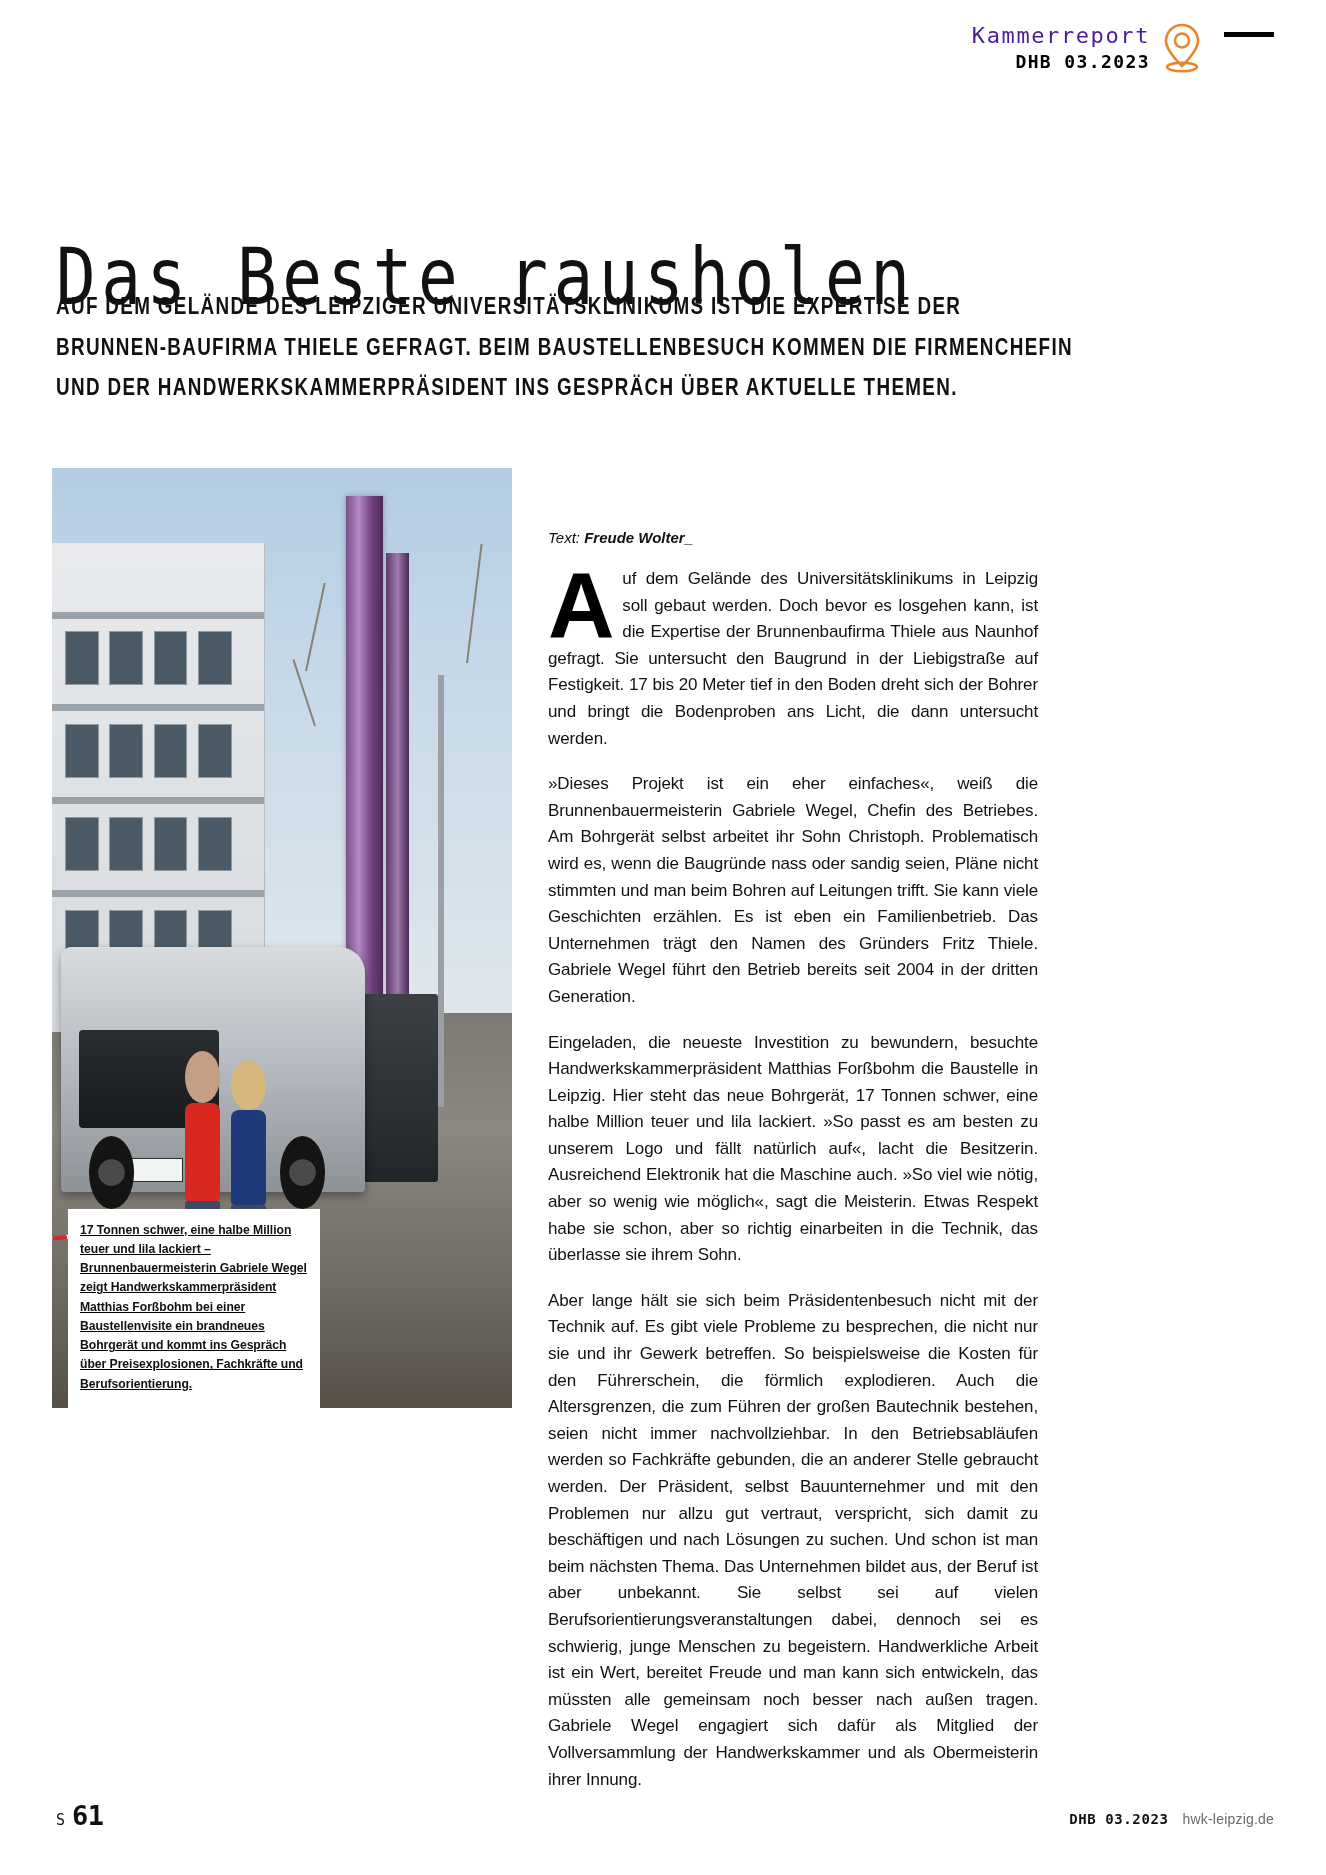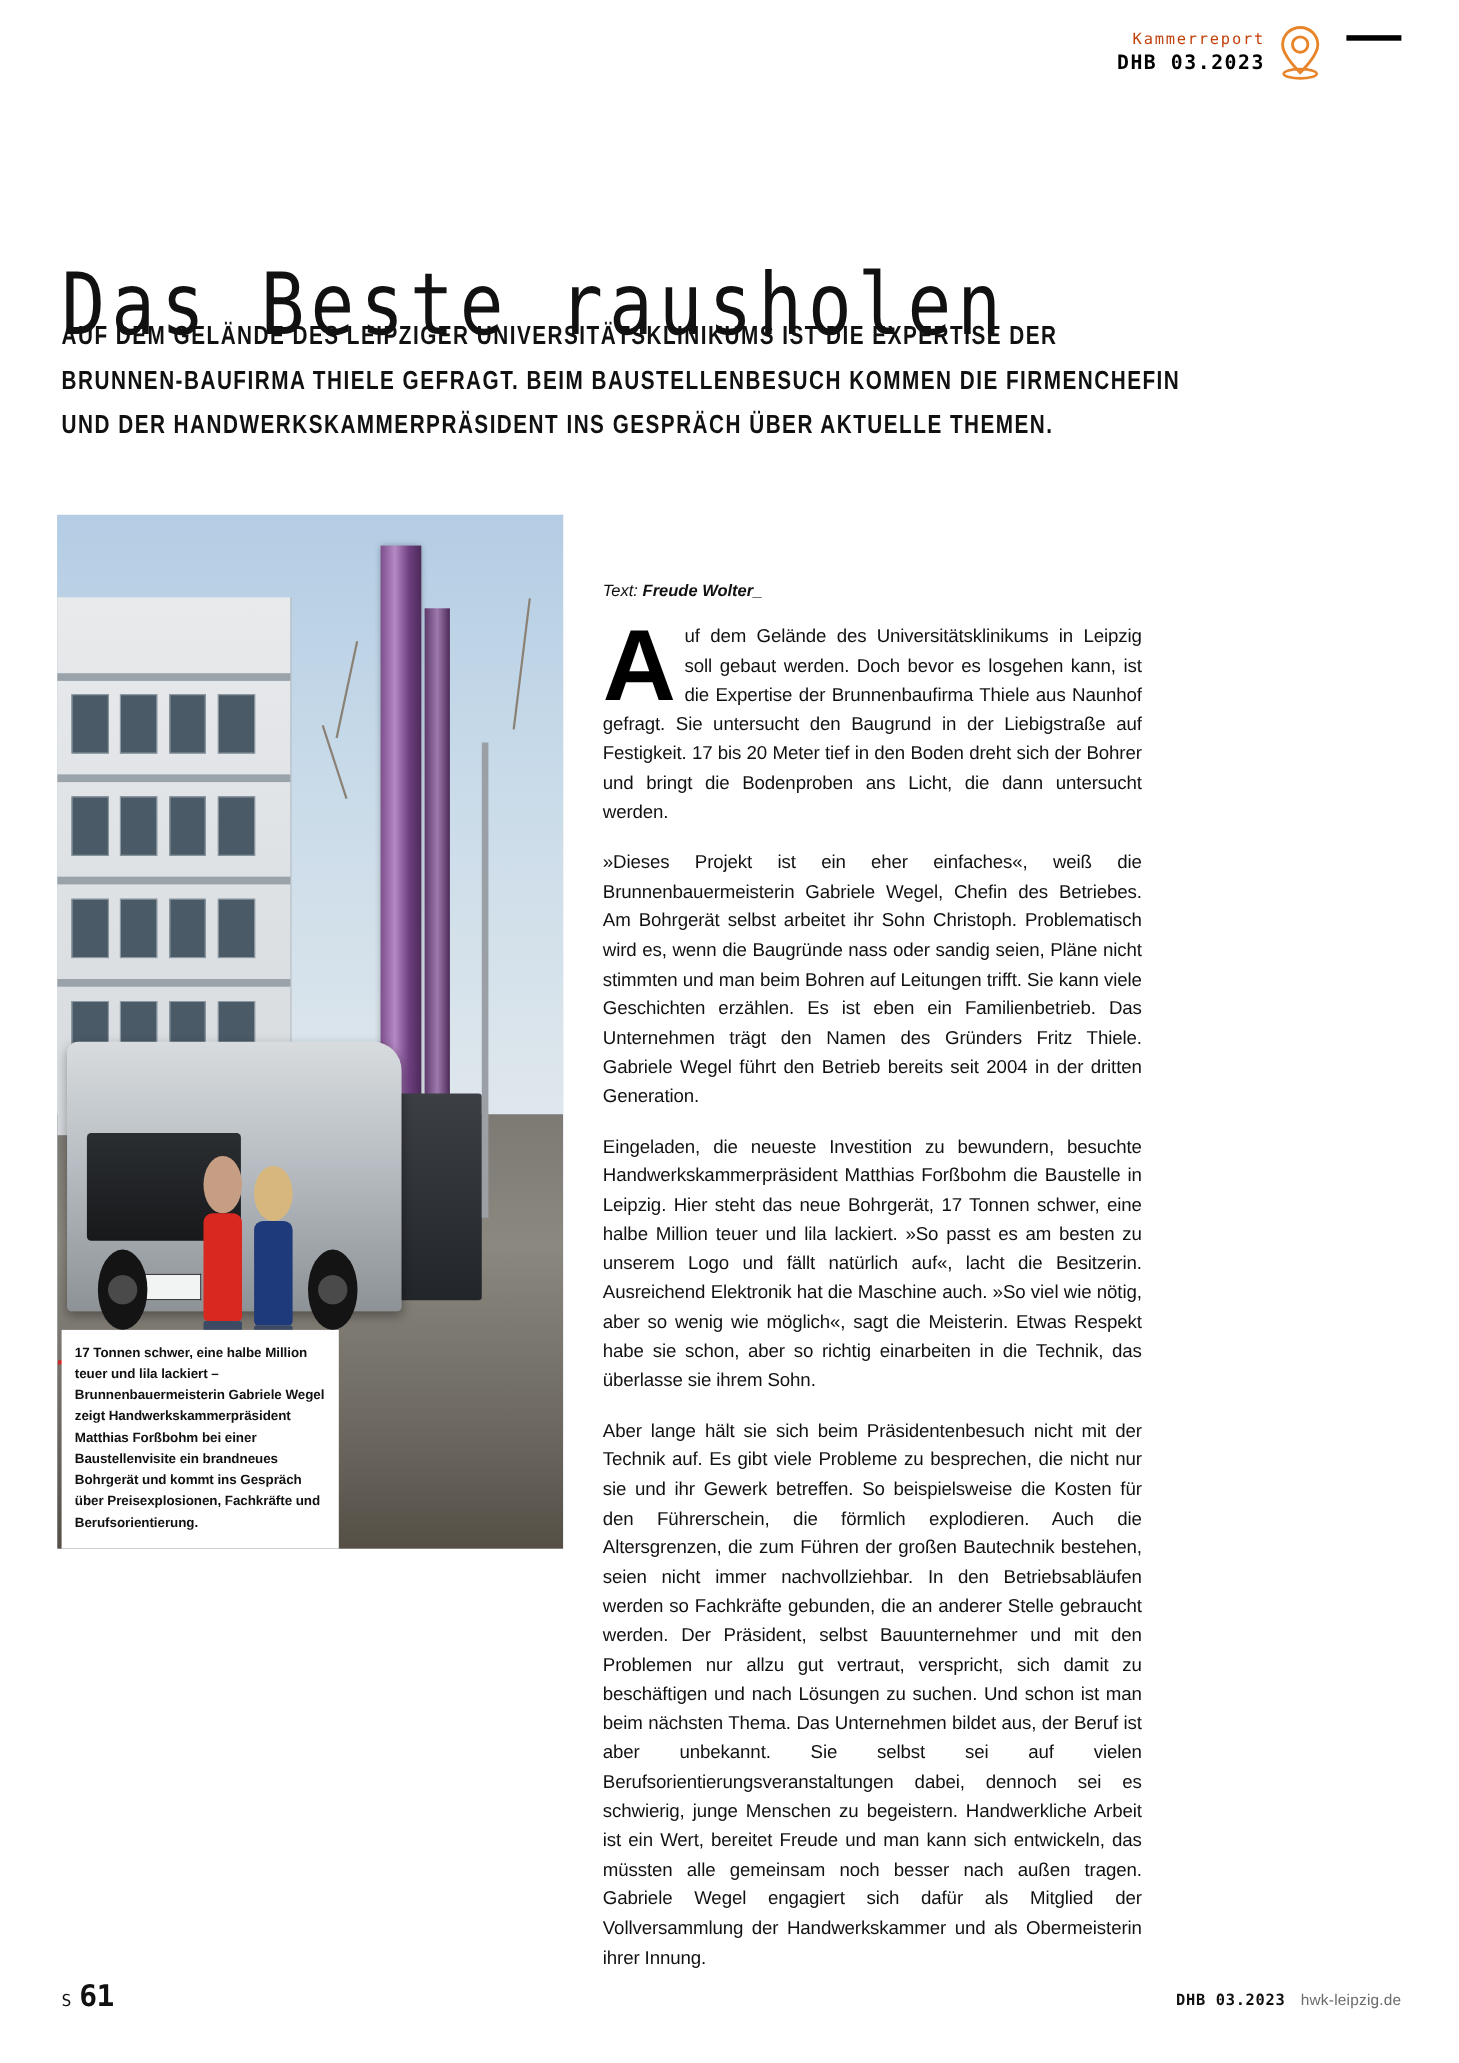--- a/index.html
+++ b/index.html
@@ -28,23 +28,23 @@
     align-items: center;
     gap: 0;
   }
   #runhead-text {
     text-align: right;
     line-height: 1.18;
     padding-right: 10px;
   }
   .rh-kammer {
     font-family: "DejaVu Sans Mono", monospace;
-    font-size: 14px;
+    font-size: 22px;
     letter-spacing: 1.6px;
-    color: #c2410c;
+    color: #4c1d95;
     white-space: nowrap;
   }
   .rh-issue {
     font-family: "DejaVu Sans Mono", monospace;
     font-size: 18px;
     font-weight: bold;
     letter-spacing: 1.4px;
     color: #000;
     white-space: nowrap;
     margin-top: 2px;
@@ -189,26 +189,27 @@
   }
   .tape {
     position:absolute; left:0; bottom:19%; width:42%; height:4px;
     background: repeating-linear-gradient(90deg,#cf2b2b 0 14px,#f2f2f2 14px 28px);
     transform: rotate(-7deg);
   }
 
   
   #caption {
     position:absolute;
-    left:4px;
+    left:16px;
     bottom:0;
     width: 252px;
     background:#ffffff;
     padding: 12px 12px 14px 12px;
     box-sizing:border-box;
+    text-decoration:underline;
   }
   #caption p {
     margin:0;
     font-family:"Liberation Sans", sans-serif;
     font-size: 12.2px;
     line-height: 1.58;
     color:#111;
     font-weight:600;
     letter-spacing:-0.05px;
   }

